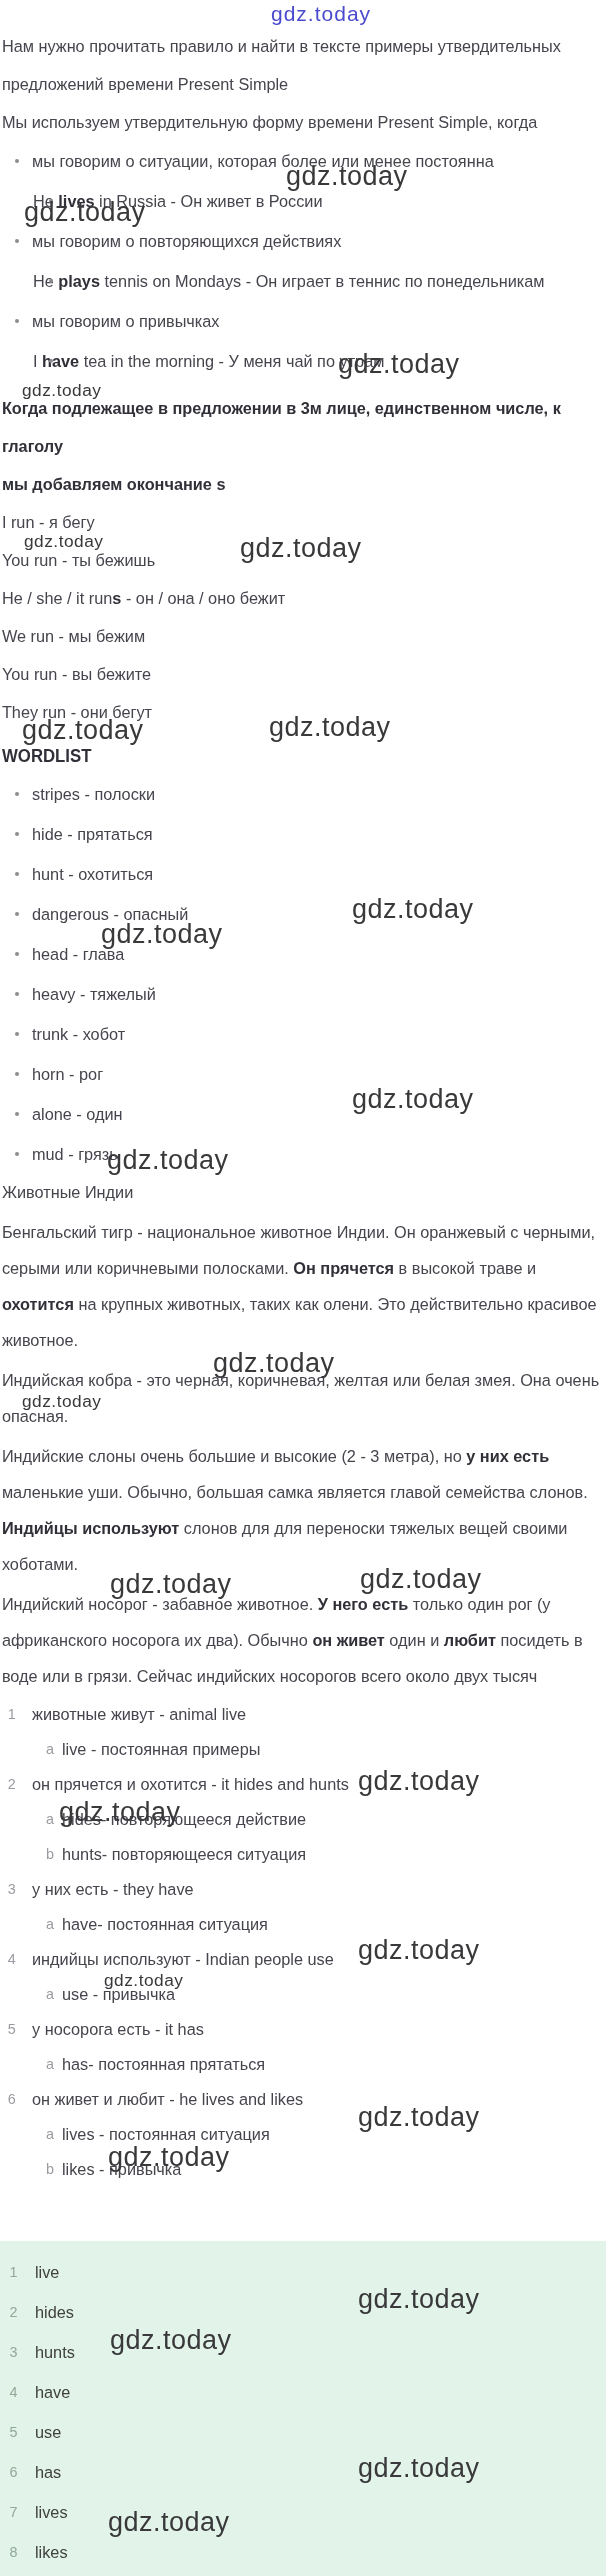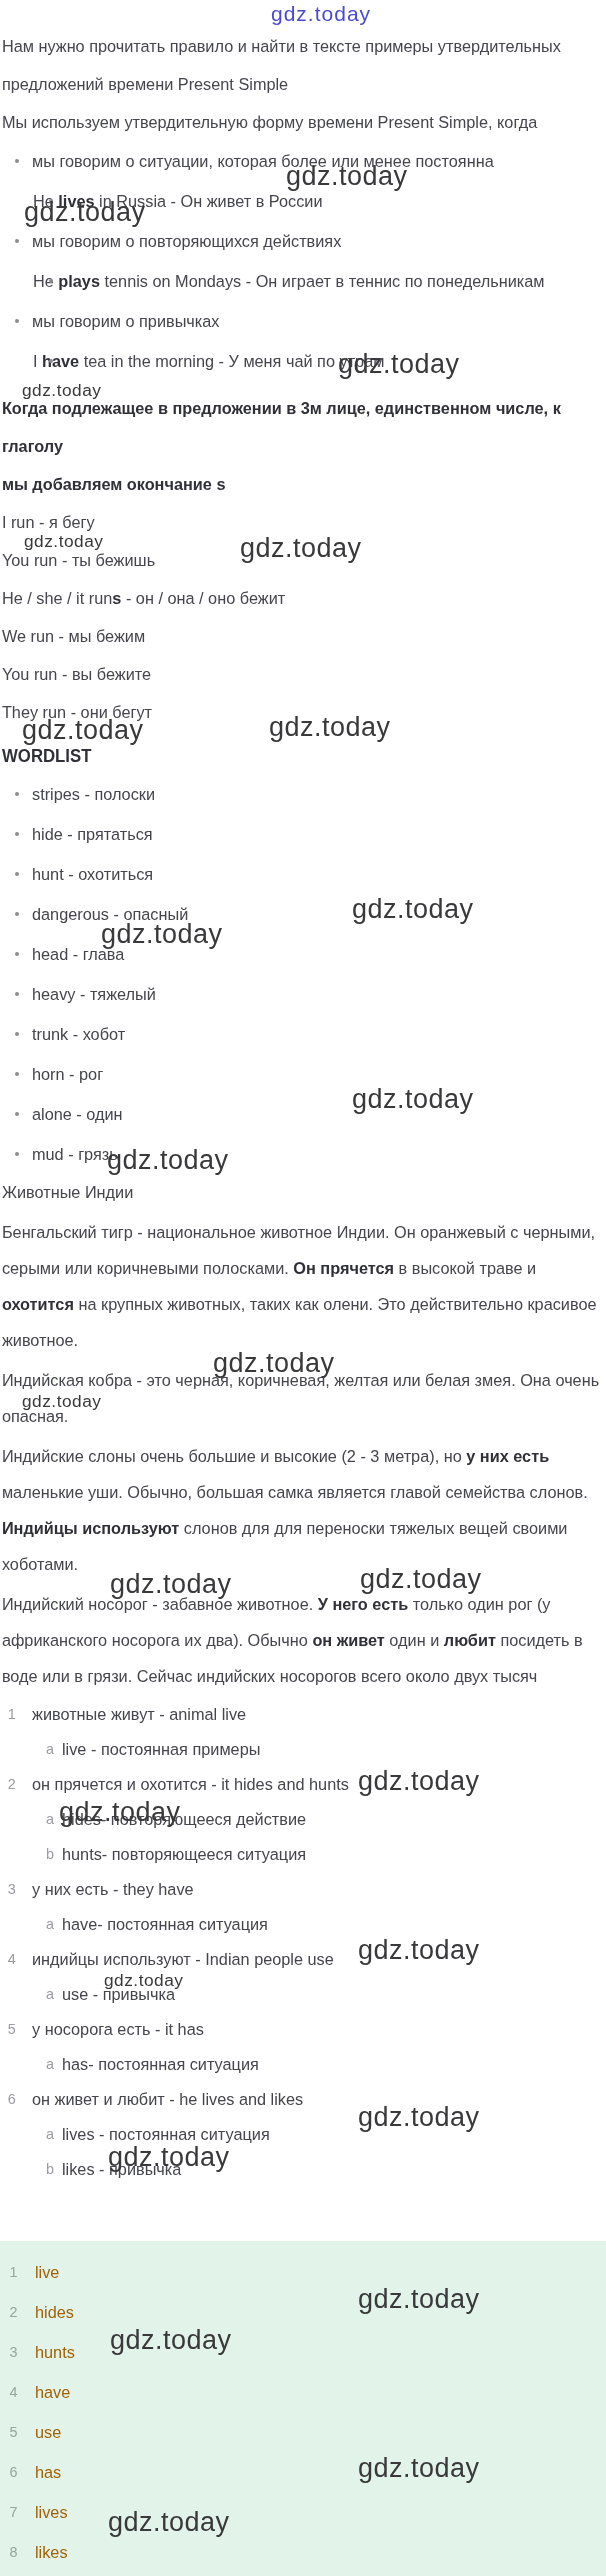--- a/index.html
+++ b/index.html
@@ -30,21 +30,21 @@
   .arow.lvl-sub{padding-left:62px;}
   .albl{position:absolute; color:#9b9ba1; font-size:14.4px;}
   .lvl-num > .albl{left:7.7px;}
   .lvl-sub > .albl{left:46px;}
   .answers{
     position:absolute; left:0; top:2241px; width:606px; height:335px;
     background:#e2f4e9; box-sizing:border-box; padding-top:10.5px;
   }
   .ans-row{position:relative; line-height:40px; padding-left:35px;}
   .ans-num{position:absolute; left:9.6px; color:#93a79b; font-size:14.4px;}
-  .ans-word{color:#a16207; font-weight:500;}
+  .ans-word{color:#404040; font-weight:500;}
   .wm{
     position:absolute; color:#39393b; font-weight:300; letter-spacing:0.5px;
     white-space:nowrap; pointer-events:none; line-height:1;
   }
   .wm.blue{color:#4a4ace; font-weight:400; letter-spacing:1px;}
 </style>
 </head>
 <body>
 
 <div id="page">
@@ -229,21 +229,21 @@
         <span>use - привычка</span>
       </div>
 
       <div class="arow lvl-num">
         <span class="albl">5</span>
         <span>у носорога есть - it has</span>
       </div>
 
       <div class="arow lvl-sub">
         <span class="albl">a</span>
-        <span>has- постоянная ситуация</span>
+        <span>has- постоянная прятаться</span>
       </div>
 
       <div class="arow lvl-num">
         <span class="albl">6</span>
         <span>он живет и любит - he lives and likes</span>
       </div>
 
       <div class="arow lvl-sub">
         <span class="albl">a</span>
         <span>lives - постоянная ситуация</span>

